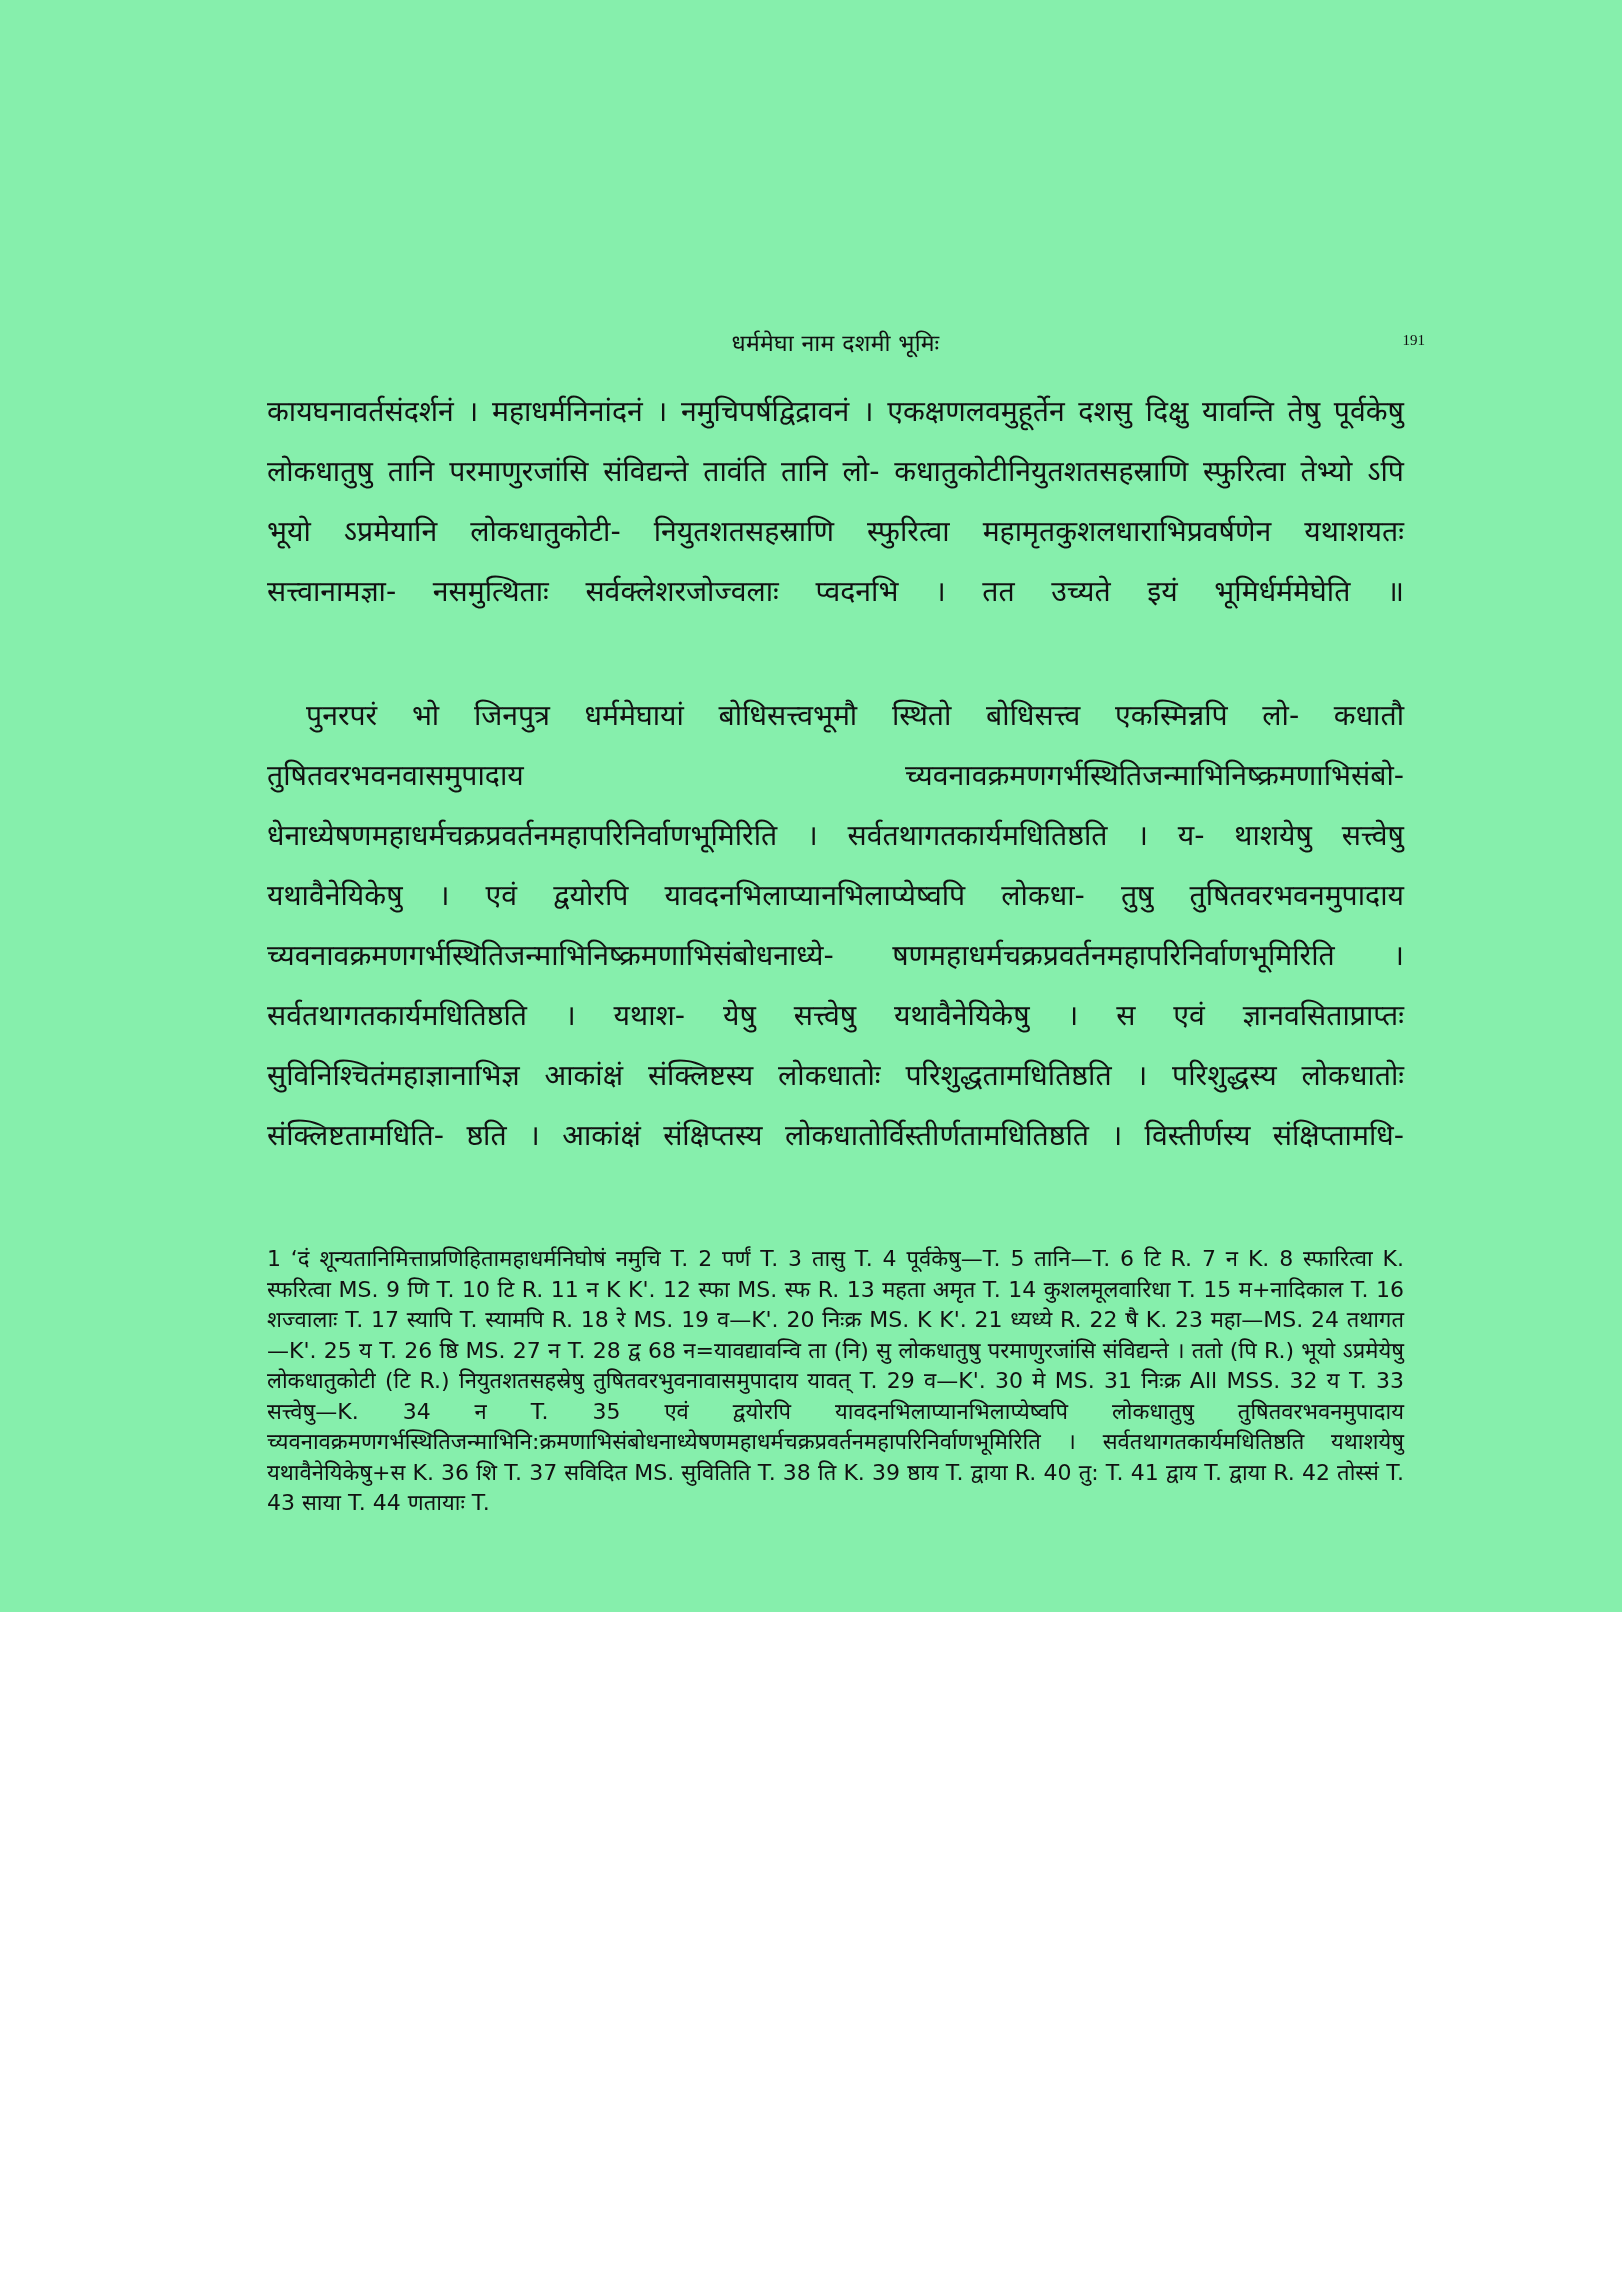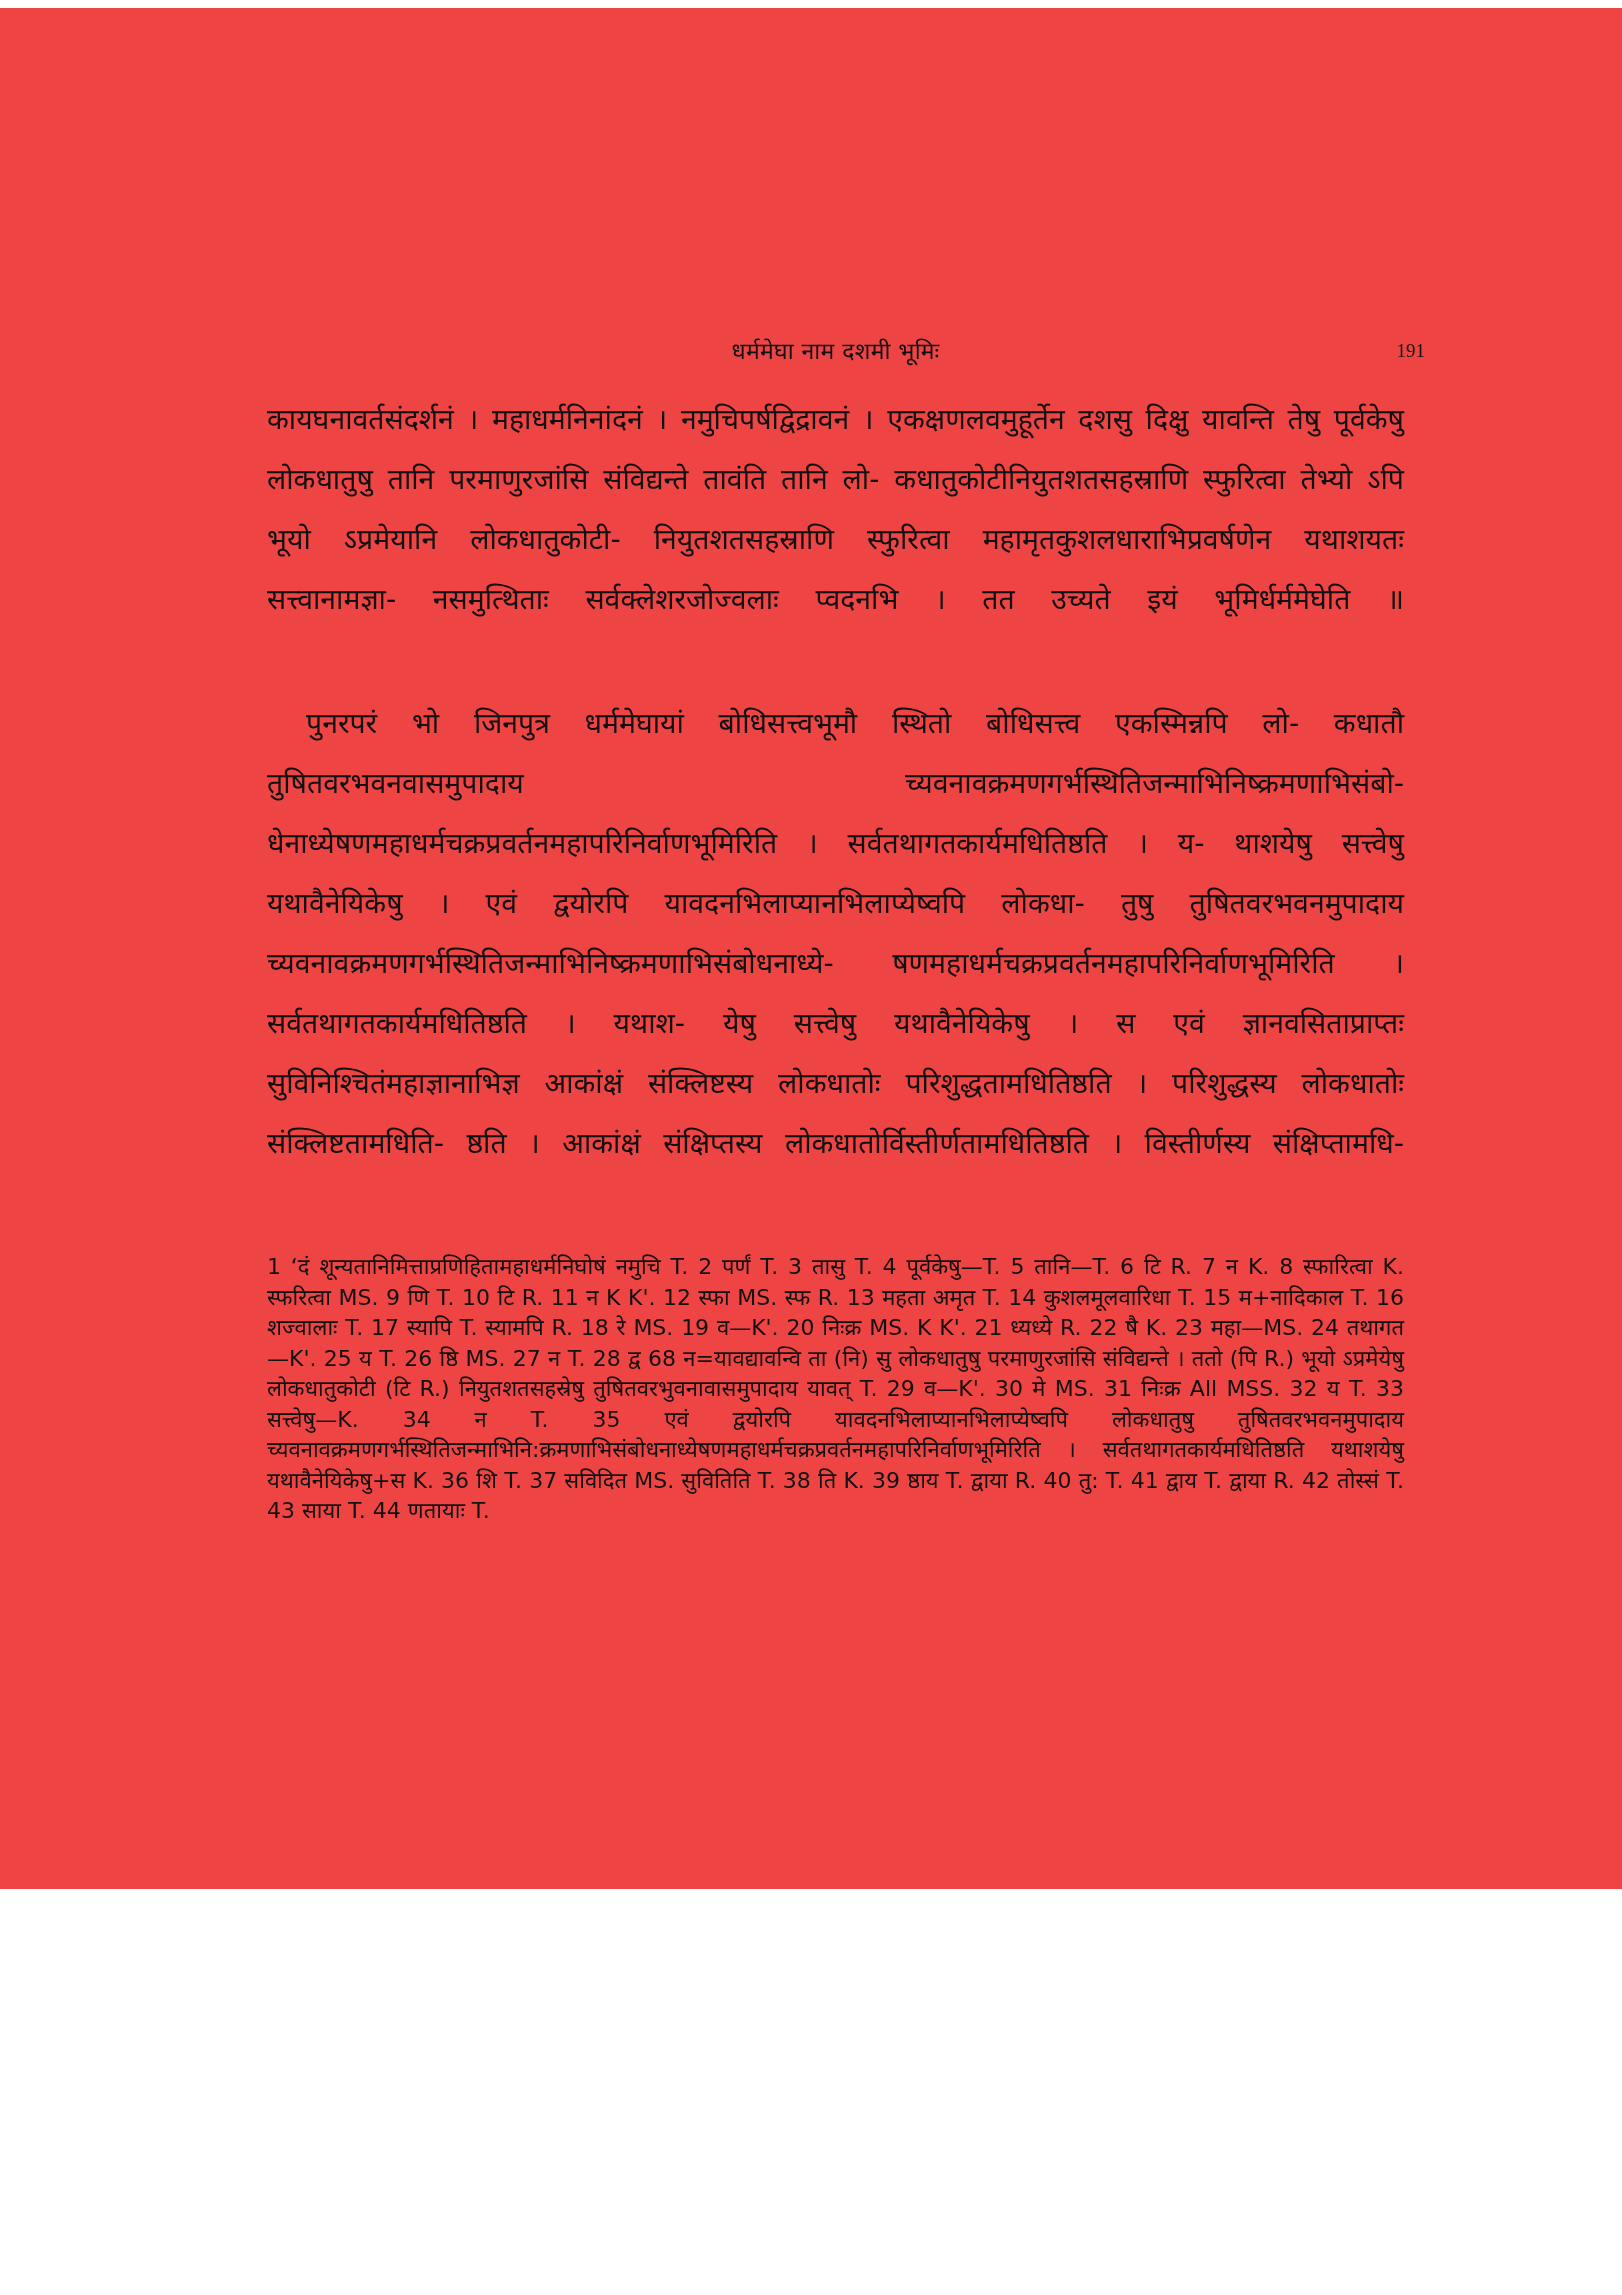--- a/index.html
+++ b/index.html
@@ -10,24 +10,24 @@
   body {
     width: 1623px;
     height: 2295px;
     font-family: "Liberation Serif", "DejaVu Serif", serif;
     color: #111111;
     position: relative;
     overflow: hidden;
   }
   .page {
     position: absolute;
-    left: 0; top: 8px;
+    left: 0; top: 0;
     width: 1623px;
-    height: 1881px;
-    background: #ef4444;
+    height: 1612px;
+    background: #86efac;
   }
   .content {
     position: absolute;
     left: 267px;
     top: 326px;
     width: 1137px;
   }
   
   .header {
     position: relative;
@@ -41,21 +41,21 @@
     top: 0;
     font-size: 23px;
     letter-spacing: 0.3px;
     white-space: nowrap;
     font-family: "DejaVu Sans", sans-serif;
   }
   .page-number {
     position: absolute;
     right: -21px;
     top: 5.5px;
-    font-size: 19px;
+    font-size: 15px;
     font-family: "Liberation Serif", serif;
   }
   
   .body-text {
     font-family: "DejaVu Sans", sans-serif;
     font-size: 28.4px;
     line-height: 60px;
     text-align: justify;
     text-justify: inter-word;
     word-spacing: 1.4px;

